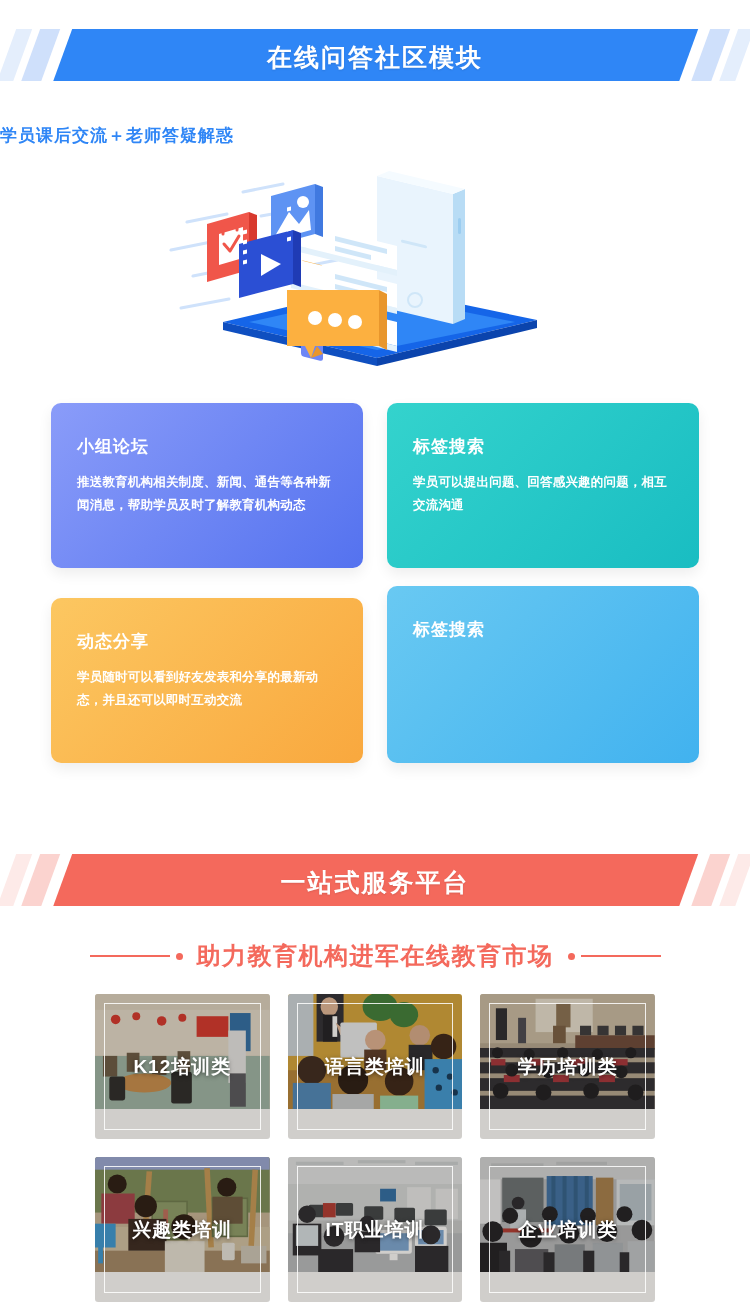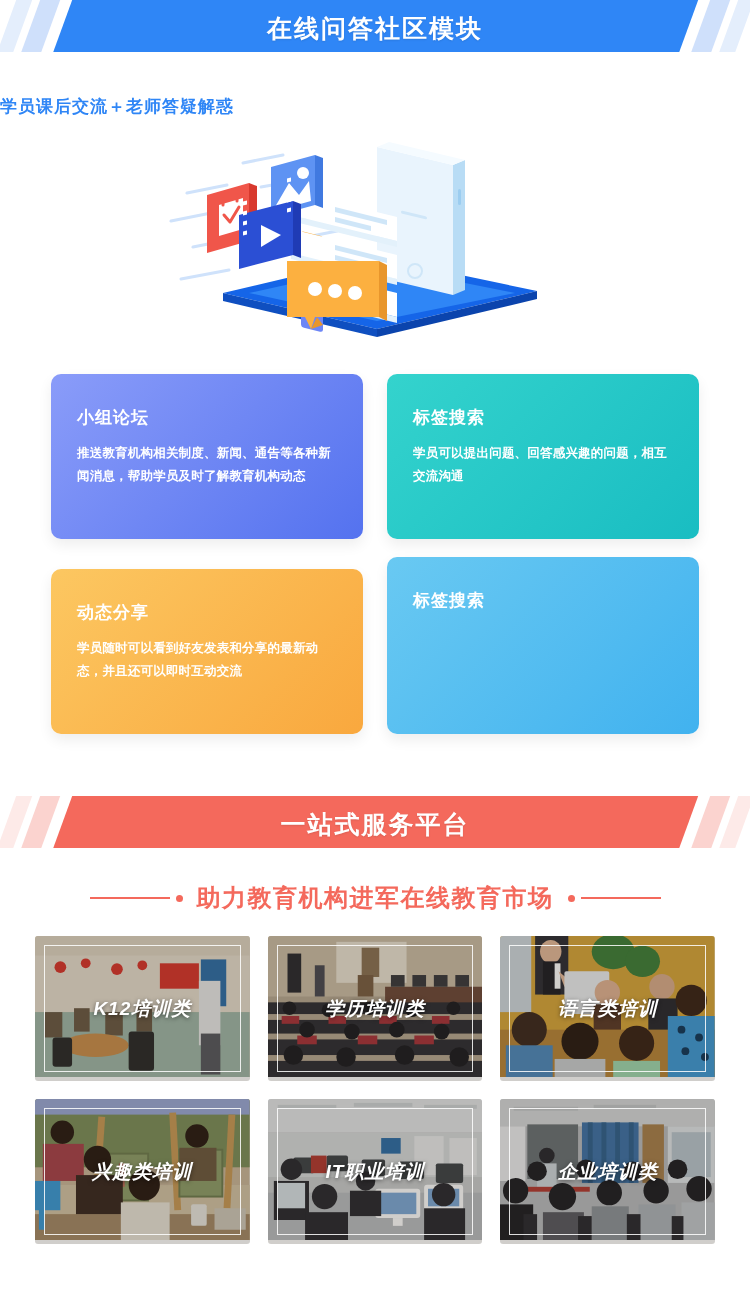--- a/index.html
+++ b/index.html
@@ -6,21 +6,21 @@
   html,body { width:750px; }
   body {
     width:750px; height:1316px;
     background:#ffffff;
     font-family:"Liberation Sans","DejaVu Sans",sans-serif;
     overflow:hidden;
     position:relative;
   }
 
   
-  .banner-wrap { position:relative; width:750px; height:52px; overflow:hidden; }
+  .banner-wrap { position:relative; width:750px; height:52px; overflow:hidden;margin-top:29px; }
   .banner-watermark{
     position:absolute; left:0; right:0; top:-14px;
     text-align:center;
     font-size:52px; font-weight:bold; letter-spacing:6px;
     color:rgba(120,160,255,0.16);
     user-select:none; pointer-events:none;
     font-family:"Liberation Sans","DejaVu Sans",sans-serif;
   }
   .banner-wrap.red .banner-watermark{ color:rgba(244,140,130,0.30); }
 
@@ -87,22 +87,22 @@
   .deco-line .ln{ width:80px; height:2px; background:#f4695c; }
   .deco-line .dot{ width:7px; height:7px; border-radius:50%; background:#f4695c; }
   .deco-line.left .dot{ margin-left:6px; }
   .deco-line.right .dot{ margin-right:6px; }
   .sub-title-2 .txt{
     color:#f4695c; font-size:24px; font-weight:bold; letter-spacing:1.5px;font-family:Liberation Mono, monospace;
   }
 
   
   .photo-grid{
-    width:680px; margin:22px auto 0 auto;
-    display:grid; grid-template-columns:repeat(3,1fr); gap:18px 18px;font-style:italic;
+    width:560px; margin:22px auto 0 auto;
+    display:grid; grid-template-columns:repeat(3,1fr); gap:18px 18px;
   }
   .photo{
     position:relative; height:145px; border-radius:3px; overflow:hidden;
   }
   .photo .scene{ position:absolute; inset:0; }
   .photo .tint{ position:absolute; inset:0; background:rgba(40,30,20,0.22); }
   .photo .frame{
     position:absolute; left:9px; right:9px; top:9px; bottom:9px;
     border:1px solid rgba(255,255,255,0.85);
   }
@@ -294,72 +294,20 @@
       <g fill="#2b2b2b">
           <rect x="18" y="104" width="20" height="30" rx="3"></rect>
           <rect x="96" y="98" width="26" height="40" rx="3"></rect>
         </g>
       <rect x="168" y="46" width="22" height="66" fill="#e8e8e8"></rect>
       <rect x="170" y="100" width="20" height="42" fill="#58595f"></rect>
     </svg>
     <div class="tint"></div>
     <div class="frame"></div>
     <div class="plabel">K12培训类</div>
-  </div>
-
-  <div class="photo">
-    <svg class="scene" viewBox="0 0 220 145" preserveAspectRatio="none">
-      <rect width="220" height="145" fill="#b7a893"></rect>
-      <rect width="220" height="62" fill="#cbbda6"></rect>
-      <rect x="70" y="6" width="72" height="42" fill="#e9e2d2"></rect>
-      <rect x="96" y="12" width="18" height="30" fill="#8b7355"></rect>
-      <rect x="120" y="52" width="100" height="18" fill="#6e4a3a"></rect>
-      <g fill="#3a3a3e">
-          <rect x="126" y="40" width="14" height="12"></rect>
-          <rect x="148" y="40" width="14" height="12"></rect>
-          <rect x="170" y="40" width="14" height="12"></rect>
-          <rect x="192" y="40" width="14" height="12"></rect>
-        </g>
-      <rect x="92" y="40" width="16" height="22" fill="#7a5f45"></rect>
-      <rect x="20" y="18" width="14" height="40" fill="#2b2b30"></rect>
-      <rect x="48" y="30" width="10" height="32" fill="#4a4a52"></rect>
-      <g fill="#2f2f35">
-        <rect x="0" y="68" width="220" height="12"></rect>
-          <rect x="0" y="86" width="220" height="14"></rect>
-        <rect x="0" y="106" width="220" height="16"></rect>
-          <rect x="0" y="128" width="220" height="17"></rect>
-      </g>
-      <g fill="#a8343c">
-        <rect x="14" y="82" width="18" height="8"></rect>
-          <rect x="62" y="82" width="18" height="8"></rect>
-          <rect x="114" y="82" width="18" height="8"></rect>
-          <rect x="168" y="82" width="18" height="8"></rect>
-        <rect x="30" y="102" width="20" height="9"></rect>
-          <rect x="92" y="102" width="20" height="9"></rect>
-          <rect x="150" y="102" width="20" height="9"></rect>
-      </g>
-      <g fill="#1d1d22">
-        <circle cx="22" cy="74" r="7"></circle>
-          <circle cx="62" cy="76" r="7"></circle>
-          <circle cx="104" cy="74" r="7"></circle>
-          <circle cx="148" cy="76" r="7"></circle>
-          <circle cx="190" cy="74" r="7"></circle>
-        <circle cx="40" cy="96" r="8"></circle>
-          <circle cx="86" cy="98" r="8"></circle>
-          <circle cx="132" cy="96" r="8"></circle>
-          <circle cx="178" cy="98" r="8"></circle>
-        <circle cx="26" cy="122" r="10"></circle>
-          <circle cx="80" cy="124" r="10"></circle>
-          <circle cx="140" cy="122" r="10"></circle>
-          <circle cx="196" cy="124" r="10"></circle>
-      </g>
-    </svg>
-    <div class="tint"></div>
-    <div class="frame"></div>
-    <div class="plabel">学历培训类</div>
   </div>
 
   <div class="photo">
     <svg class="scene" viewBox="0 0 220 145" preserveAspectRatio="none">
       <rect width="220" height="145" fill="#d6a63c"></rect>
       <rect x="0" y="0" width="32" height="78" fill="#cfd8de"></rect>
       <rect x="36" y="0" width="34" height="60" fill="#2f2f36"></rect>
       <ellipse cx="52" cy="16" rx="11" ry="12" fill="#e3b99a"></ellipse>
       <rect x="44" y="26" width="18" height="34" fill="#1f1f26"></rect>
       <rect x="56" y="28" width="6" height="26" fill="#ffffff"></rect>
@@ -391,20 +339,72 @@
           </g>
       </g>
     </svg>
     <div class="tint"></div>
     <div class="frame"></div>
     <div class="plabel">语言类培训</div>
   </div>
 
   <div class="photo">
     <svg class="scene" viewBox="0 0 220 145" preserveAspectRatio="none">
+      <rect width="220" height="145" fill="#b7a893"></rect>
+      <rect width="220" height="62" fill="#cbbda6"></rect>
+      <rect x="70" y="6" width="72" height="42" fill="#e9e2d2"></rect>
+      <rect x="96" y="12" width="18" height="30" fill="#8b7355"></rect>
+      <rect x="120" y="52" width="100" height="18" fill="#6e4a3a"></rect>
+      <g fill="#3a3a3e">
+          <rect x="126" y="40" width="14" height="12"></rect>
+          <rect x="148" y="40" width="14" height="12"></rect>
+          <rect x="170" y="40" width="14" height="12"></rect>
+          <rect x="192" y="40" width="14" height="12"></rect>
+        </g>
+      <rect x="92" y="40" width="16" height="22" fill="#7a5f45"></rect>
+      <rect x="20" y="18" width="14" height="40" fill="#2b2b30"></rect>
+      <rect x="48" y="30" width="10" height="32" fill="#4a4a52"></rect>
+      <g fill="#2f2f35">
+        <rect x="0" y="68" width="220" height="12"></rect>
+          <rect x="0" y="86" width="220" height="14"></rect>
+        <rect x="0" y="106" width="220" height="16"></rect>
+          <rect x="0" y="128" width="220" height="17"></rect>
+      </g>
+      <g fill="#a8343c">
+        <rect x="14" y="82" width="18" height="8"></rect>
+          <rect x="62" y="82" width="18" height="8"></rect>
+          <rect x="114" y="82" width="18" height="8"></rect>
+          <rect x="168" y="82" width="18" height="8"></rect>
+        <rect x="30" y="102" width="20" height="9"></rect>
+          <rect x="92" y="102" width="20" height="9"></rect>
+          <rect x="150" y="102" width="20" height="9"></rect>
+      </g>
+      <g fill="#1d1d22">
+        <circle cx="22" cy="74" r="7"></circle>
+          <circle cx="62" cy="76" r="7"></circle>
+          <circle cx="104" cy="74" r="7"></circle>
+          <circle cx="148" cy="76" r="7"></circle>
+          <circle cx="190" cy="74" r="7"></circle>
+        <circle cx="40" cy="96" r="8"></circle>
+          <circle cx="86" cy="98" r="8"></circle>
+          <circle cx="132" cy="96" r="8"></circle>
+          <circle cx="178" cy="98" r="8"></circle>
+        <circle cx="26" cy="122" r="10"></circle>
+          <circle cx="80" cy="124" r="10"></circle>
+          <circle cx="140" cy="122" r="10"></circle>
+          <circle cx="196" cy="124" r="10"></circle>
+      </g>
+    </svg>
+    <div class="tint"></div>
+    <div class="frame"></div>
+    <div class="plabel">学历培训类</div>
+  </div>
+
+  <div class="photo">
+    <svg class="scene" viewBox="0 0 220 145" preserveAspectRatio="none">
       <rect width="220" height="145" fill="#c9b69a"></rect>
       <rect width="220" height="70" fill="#7d8f5c"></rect>
       <rect x="0" y="0" width="220" height="16" fill="#9aa8d6"></rect>
       <rect x="0" y="88" width="220" height="57" fill="#d3c3a6"></rect>
       <rect x="0" y="118" width="220" height="27" fill="#a58a68"></rect>
       <g fill="#c89a58">
         <rect x="62" y="18" width="7" height="96" transform="rotate(4 65 60)"></rect>
         <rect x="140" y="14" width="7" height="100" transform="rotate(-3 143 60)"></rect>
         <rect x="196" y="16" width="7" height="96" transform="rotate(3 199 60)"></rect>
       </g>

